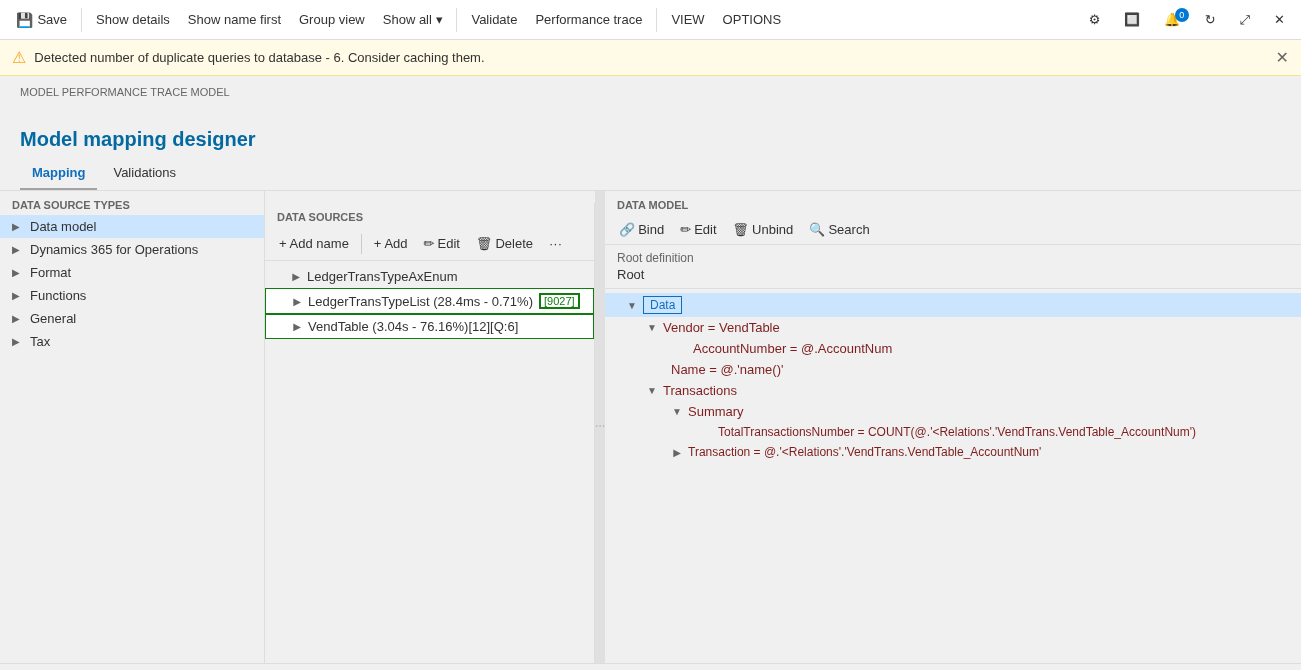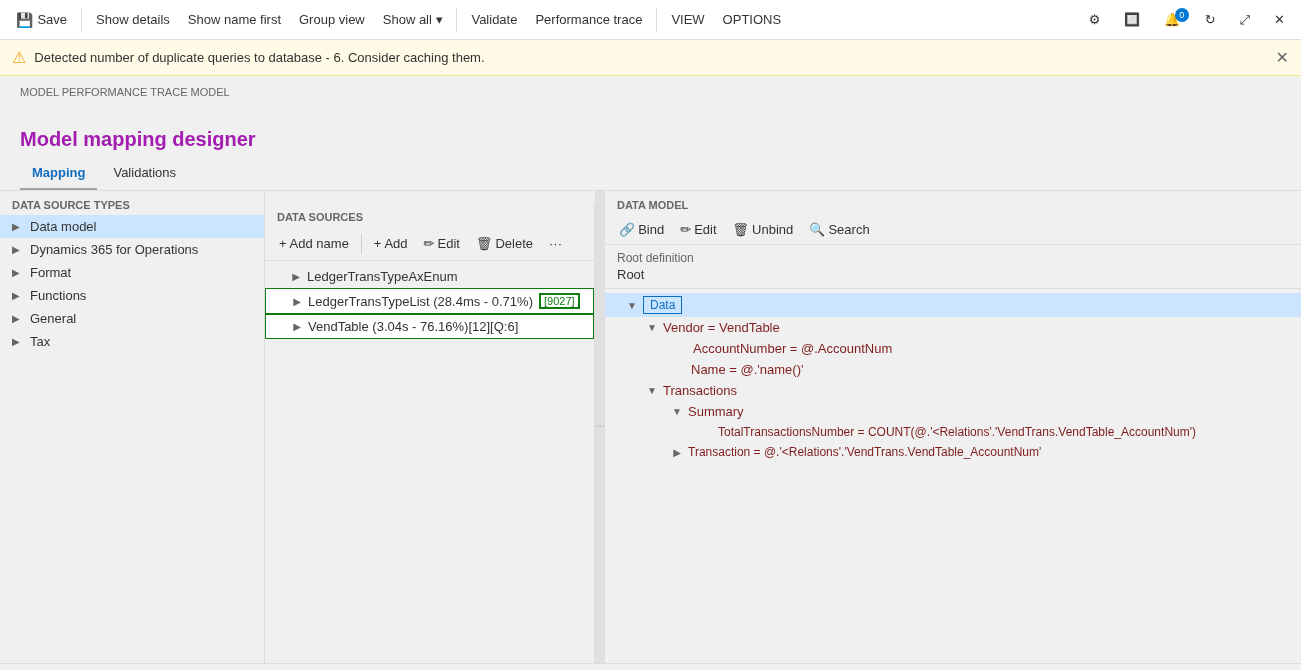--- a/index.html
+++ b/index.html
@@ -30,21 +30,21 @@
       display: flex; align-items: center; gap: 8px;
       background: #fffbe6; border-bottom: 1px solid #f0e68c;
       padding: 8px 12px; font-size: 13px; color: #333;
     }
     .alert-icon { color: #f5a623; font-size: 16px; }
     .alert-close { margin-left: auto; cursor: pointer; color: #666; background: none; border: none; font-size: 16px; }
 
     
     .page-header { padding: 10px 20px 6px; background: #f0f0f0; }
     .breadcrumb { font-size: 11px; color: #666; text-transform: uppercase; margin-bottom: 4px; }
-    .page-title { font-size: 20px; font-weight: 600; color: #a21caf; margin-top: 30px; }
+    .page-title { font-size: 20px; font-weight: 600; color: #0369a1; margin-top: 30px; }
 
     
     .tabs { display: flex; padding: 0 20px; background: #f0f0f0; border-bottom: 1px solid #ddd; }
     .tab {
       padding: 8px 12px; cursor: pointer; font-size: 13px; color: #333;
       border-bottom: 2px solid transparent; margin-right: 4px;
     }
     .tab.active { color: #106ebe; border-bottom: 2px solid #a3a3a3; font-weight: 600; }
 
     
@@ -308,21 +308,21 @@
       <div class="mt-item" style="padding-left: 40px;">
         <span class="mt-chevron">▼</span>
         <span class="mt-label">Vendor = VendTable</span>
       </div>
 
       <div class="mt-item" style="padding-left: 70px;">
         <span class="mt-chevron" style="visibility:hidden;">▶</span>
         <span class="mt-label">AccountNumber = @.AccountNum</span>
       </div>
 
-      <div class="mt-item" style="padding-left: 68px;">
+      <div class="mt-item" style="padding-left: 48px;">
         <span class="mt-chevron" style="visibility:hidden;">▶</span>
         <span class="mt-label">Name = @.'name()'</span>
       </div>
 
       <div class="mt-item" style="padding-left: 40px;">
         <span class="mt-chevron">▼</span>
         <span class="mt-label">Transactions</span>
       </div>
 
       <div class="mt-item" style="padding-left: 65px;">

